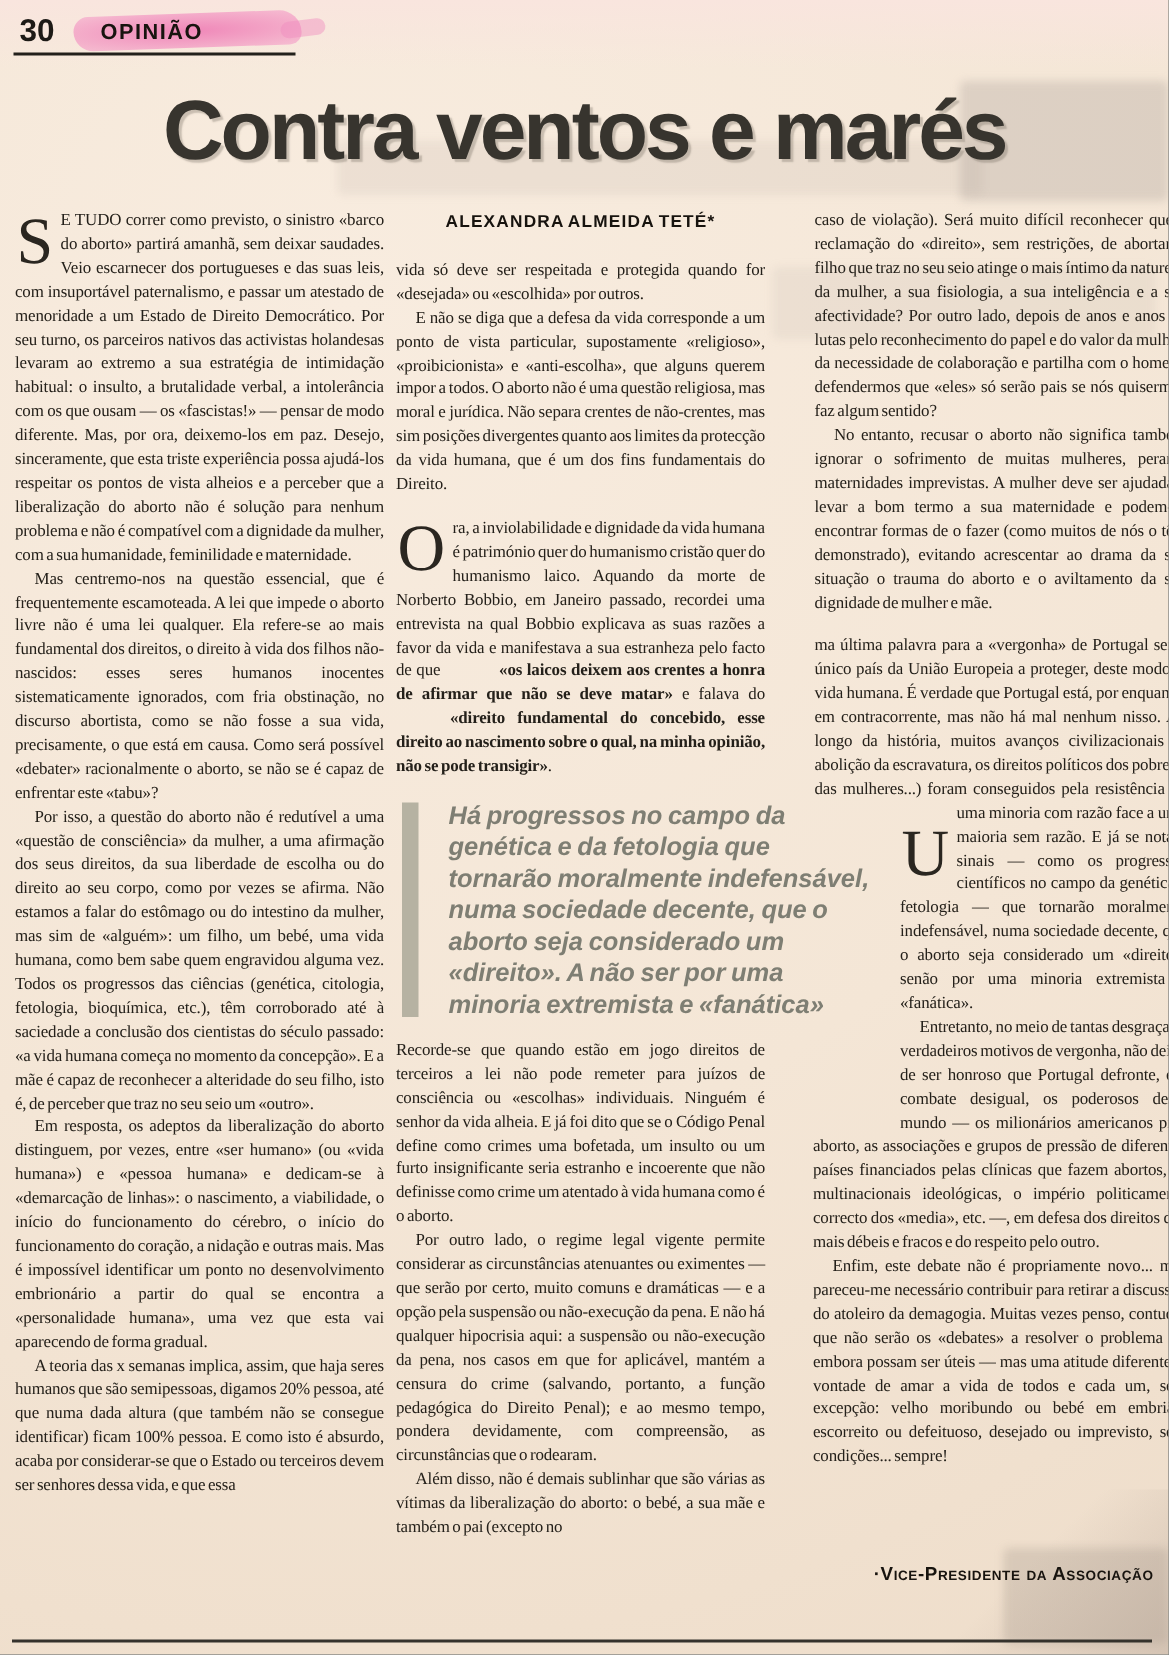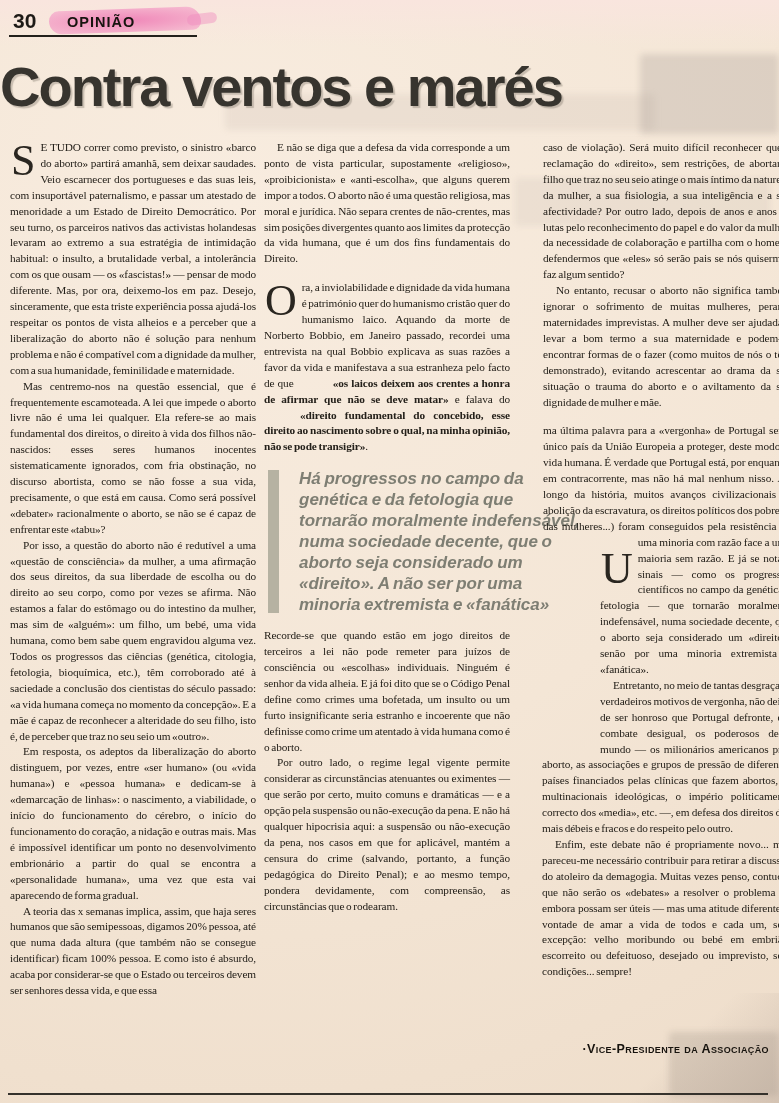--- a/index.html
+++ b/index.html
@@ -25,21 +25,21 @@
   .pagenum{position:absolute;left:4px;top:0;font-size:21px;font-weight:bold;color:#1d1a16;}
   .highlight{position:absolute;left:40px;top:0px;width:152px;height:23px;
     background:radial-gradient(ellipse at 50% 50%,rgba(238,118,178,0.85),rgba(244,156,200,0.55));
     border-radius:12px 18px 10px 16px;transform:rotate(-2deg);}
   .highlight::after{content:"";position:absolute;right:-16px;top:7px;width:30px;height:11px;
     background:rgba(240,140,190,0.45);border-radius:8px;transform:rotate(-5deg);}
   .section{position:absolute;left:58px;top:5px;font-size:14.5px;font-weight:bold;
     letter-spacing:1px;color:#17140f;}
 
   
-  .title{position:absolute;left:0;top:54px;width:100%;margin:0;
+  .title{position:absolute;left:0;top:54px;width:100%;margin:0;text-align:center;
     font-family:"Liberation Sans",sans-serif;font-weight:700;font-size:56px;
     letter-spacing:-2px;color:#37342e;text-shadow:2px 2px 1px rgba(115,105,95,0.35);}
 
   
   .col{position:absolute;top:140px;width:246px;height:956px;text-align:justify;
     font-size:11.3px;line-height:15.9px;letter-spacing:-0.1px;word-spacing:-1px;
     hyphens:auto;-webkit-hyphens:auto;}
   .col-1{left:10px;overflow:hidden;}
   .col-2{left:264px;}
   .col-3{left:542px;width:249px;overflow:hidden;}
@@ -93,28 +93,31 @@
 
   <div class="col col-1">
     <p class="para noindent"><span class="dropcap">S</span><span>E TUDO correr como previsto, o sinistro «barco do aborto» partirá amanhã, sem deixar saudades. Veio escarnecer dos portugueses e das suas leis, com insuportável paternalismo, e passar um atestado de menoridade a um Estado de Direito Democrático. Por seu turno, os parceiros nativos das activistas holandesas levaram ao extremo a sua estratégia de intimidação habitual: o insulto, a brutalidade verbal, a intolerância com os que ousam — os «fascistas!» — pensar de modo diferente. Mas, por ora, deixemo-los em paz. Desejo, sinceramente, que esta triste experiência possa ajudá-los respeitar os pontos de vista alheios e a perceber que a liberalização do aborto não é solução para nenhum problema e não é compatível com a dignidade da mulher, com a sua humanidade, feminilidade e maternidade.</span></p>
     <p class="para">Mas centremo-nos na questão essencial, que é frequentemente escamoteada. A lei que impede o aborto livre não é uma lei qualquer. Ela refere-se ao mais fundamental dos direitos, o direito à vida dos filhos não-nascidos: esses seres humanos inocentes sistematicamente ignorados, com fria obstinação, no discurso abortista, como se não fosse a sua vida, precisamente, o que está em causa. Como será possível «debater» racionalmente o aborto, se não se é capaz de enfrentar este «tabu»?</p>
     <p class="para">Por isso, a questão do aborto não é redutível a uma «questão de consciência» da mulher, a uma afirmação dos seus direitos, da sua liberdade de escolha ou do direito ao seu corpo, como por vezes se afirma. Não estamos a falar do estômago ou do intestino da mulher, mas sim de «alguém»: um filho, um bebé, uma vida humana, como bem sabe quem engravidou alguma vez. Todos os progressos das ciências (genética, citologia, fetologia, bioquímica, etc.), têm corroborado até à saciedade a conclusão dos cientistas do século passado: «a vida humana começa no momento da concepção». E a mãe é capaz de reconhecer a alteridade do seu filho, isto é, de perceber que traz no seu seio um «outro».</p>
     <p class="para">Em resposta, os adeptos da liberalização do aborto distinguem, por vezes, entre «ser humano» (ou «vida humana») e «pessoa humana» e dedicam-se à «demarcação de linhas»: o nascimento, a viabilidade, o início do funcionamento do cérebro, o início do funcionamento do coração, a nidação e outras mais. Mas é impossível identificar um ponto no desenvolvimento embrionário a partir do qual se encontra a «personalidade humana», uma vez que esta vai aparecendo de forma gradual.</p>
     <p class="para">A teoria das x semanas implica, assim, que haja seres humanos que são semipessoas, digamos 20% pessoa, até que numa dada altura (que também não se consegue identificar) ficam 100% pessoa. E como isto é absurdo, acaba por considerar-se que o Estado ou terceiros devem ser senhores dessa vida, e que essa</p>
   </div>
 
   <div class="col col-2">
+    <div class="byline">ALEXANDRA ALMEIDA TETÉ*</div>
+    <p class="para noindent">vida só deve ser respeitada e protegida quando for «desejada» ou «escolhida» por outros.</p>
     <p class="para">E não se diga que a defesa da vida corresponde a um ponto de vista particular, supostamente «religioso», «proibicionista» e «anti-escolha», que alguns querem impor a todos. O aborto não é uma questão religiosa, mas moral e jurídica. Não separa crentes de não-crentes, mas sim posições divergentes quanto aos limites da protecção da vida humana, que é um dos fins fundamentais do Direito.</p>
     <p class="para noindent gap"><span class="dropcap">O</span><span>ra, a inviolabilidade e dignidade da vida humana é património quer do humanismo cristão quer do humanismo laico. Aquando da morte de Norberto Bobbio, em Janeiro passado, recordei uma entrevista na qual Bobbio explicava as suas razões a favor da vida e manifestava a sua estranheza pelo facto de que </span><b>«os laicos deixem aos crentes a honra de afirmar que não se deve matar»</b><span> e falava do </span><b>«direito fundamental do concebido, esse direito ao nascimento sobre o qual, na minha opinião, não se pode transigir»</b><span>.</span></p>
     <div class="pullquote">
       <div class="pq-bar"></div>
       <div class="pq-text">Há progressos no campo da genética e da fetologia que tornarão moralmente indefensável, numa sociedade decente, que o aborto seja considerado um «direito». A não ser por uma minoria extremista e «fanática»</div>
     </div>
     <p class="para noindent">Recorde-se que quando estão em jogo direitos de terceiros a lei não pode remeter para juízos de consciência ou «escolhas» individuais. Ninguém é senhor da vida alheia. E já foi dito que se o Código Penal define como crimes uma bofetada, um insulto ou um furto insignificante seria estranho e incoerente que não definisse como crime um atentado à vida humana como é o aborto.</p>
     <p class="para">Por outro lado, o regime legal vigente permite considerar as circunstâncias atenuantes ou eximentes — que serão por certo, muito comuns e dramáticas — e a opção pela suspensão ou não-execução da pena. E não há qualquer hipocrisia aqui: a suspensão ou não-execução da pena, nos casos em que for aplicável, mantém a censura do crime (salvando, portanto, a função pedagógica do Direito Penal); e ao mesmo tempo, pondera devidamente, com compreensão, as circunstâncias que o rodearam.</p>
+    <p class="para">Além disso, não é demais sublinhar que são várias as vítimas da liberalização do aborto: o bebé, a sua mãe e também o pai (excepto no</p>
   </div>
 
   <div class="col col-3">
     <div class="wrap-push"></div>
     <div class="wrap-block"></div>
     <p class="para noindent">caso de violação). Será muito difícil reconhecer que a reclamação do «direito», sem restrições, de abortar o filho que traz no seu seio atinge o mais íntimo da natureza da mulher, a sua fisiologia, a sua inteligência e a sua afectividade? Por outro lado, depois de anos e anos de lutas pelo reconhecimento do papel e do valor da mulher, da necessidade de colaboração e partilha com o homem, defendermos que «eles» só serão pais se nós quisermos faz algum sentido?</p>
     <p class="para">No entanto, recusar o aborto não significa também ignorar o sofrimento de muitas mulheres, perante maternidades imprevistas. A mulher deve ser ajudada a levar a bom termo a sua maternidade e podem-se encontrar formas de o fazer (como muitos de nós o têm demonstrado), evitando acrescentar ao drama da sua situação o trauma do aborto e o aviltamento da sua dignidade de mulher e mãe.</p>
     <p class="para noindent gap"><span class="dropcap">U</span><span>ma última palavra para a «vergonha» de Portugal ser o único país da União Europeia a proteger, deste modo, a vida humana. É verdade que Portugal está, por enquanto, em contracorrente, mas não há mal nenhum nisso. Ao longo da história, muitos avanços civilizacionais (a abolição da escravatura, os direitos políticos dos pobres e das mulheres...) foram conseguidos pela resistência de uma minoria com razão face a uma maioria sem razão. E já se notam sinais — como os progressos científicos no campo da genética e fetologia — que tornarão moralmente indefensável, numa sociedade decente, que o aborto seja considerado um «direito», senão por uma minoria extremista e «fanática».</span></p>
     <p class="para">Entretanto, no meio de tantas desgraças e verdadeiros motivos de vergonha, não deixa de ser honroso que Portugal defronte, em combate desigual, os poderosos deste mundo — os milionários americanos pró-aborto, as associações e grupos de pressão de diferentes países financiados pelas clínicas que fazem abortos, as multinacionais ideológicas, o império politicamente correcto dos «media», etc. —, em defesa dos direitos dos mais débeis e fracos e do respeito pelo outro.</p>
     <p class="para">Enfim, este debate não é propriamente novo... mas pareceu-me necessário contribuir para retirar a discussão do atoleiro da demagogia. Muitas vezes penso, contudo, que não serão os «debates» a resolver o problema — embora possam ser úteis — mas uma atitude diferente, a vontade de amar a vida de todos e cada um, sem excepção: velho moribundo ou bebé em embrião, escorreito ou defeituoso, desejado ou imprevisto, sem condições... sempre!</p>

